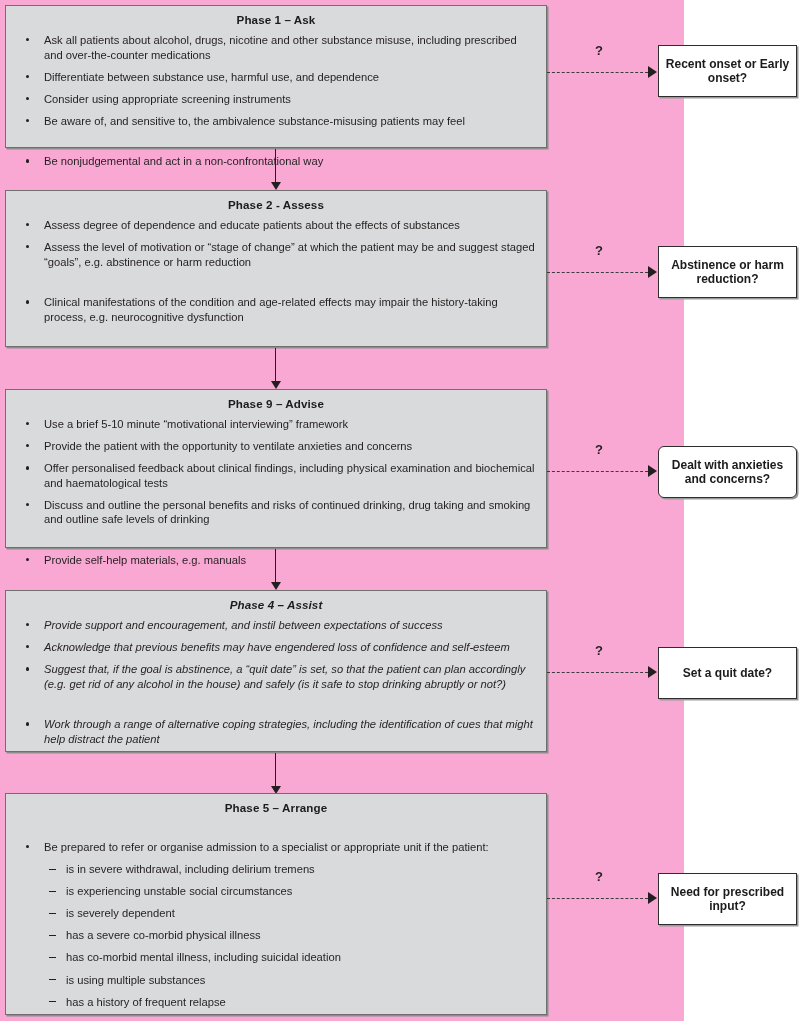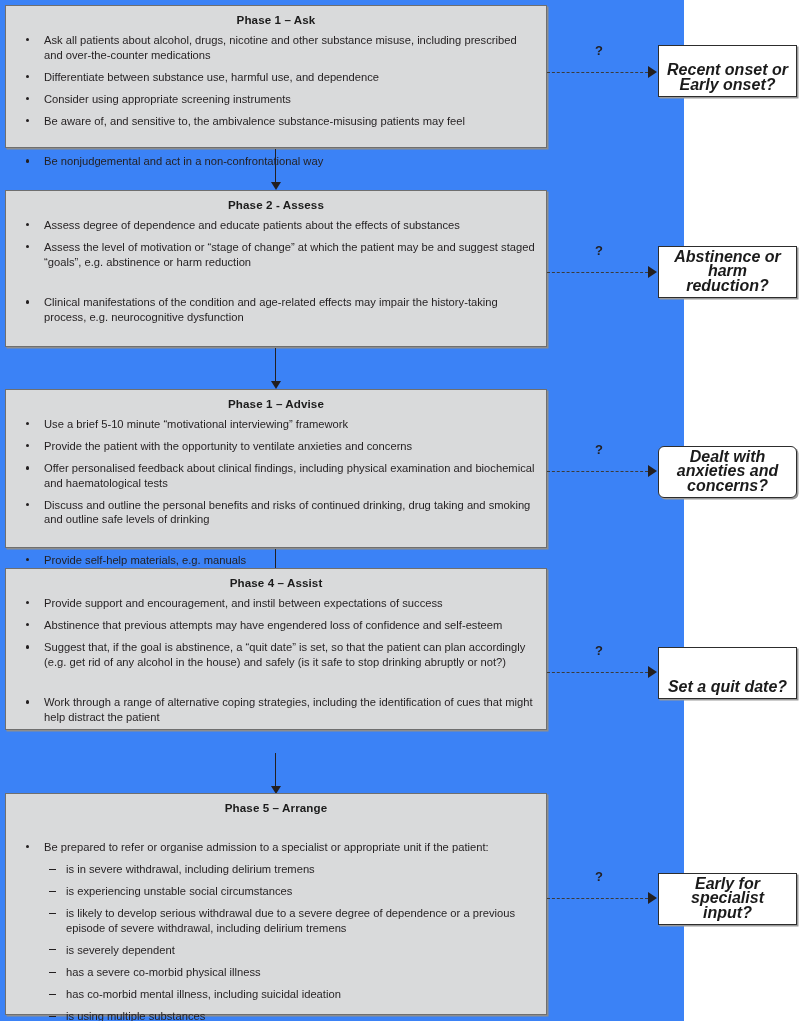--- a/index.html
+++ b/index.html
@@ -10,21 +10,21 @@
     background: #ffffff;
     font-family: "Liberation Sans", sans-serif;
     color: #231f20;
     overflow: hidden;
   }
 
   #canvas {
     position: relative;
     width: 684px;
     height: 1021px;
-    background: #3b82f6;
+    background: #f9a8d4;
   }
 
   
   .phase-box {
     position: absolute;
     left: 5px;
     width: 542px;
     background: #d9dadb;
     border: 1px solid #6f6f6f;
     box-shadow: 1.5px 1.5px 0 #8d8d8d;
@@ -127,29 +127,28 @@
 
   
   .decision-box {
     position: absolute;
     left: 658px;
     width: 139px;
     background: #ffffff;
     border: 1.3px solid #2d2d2d;
     box-shadow: 1.5px 1.5px 0 #9a9a9a;
     display: flex;
-    align-items: flex-end;
+    align-items: center;
     justify-content: center;
     text-align: center;
     font-weight: bold;
-    font-size: 16px;
+    font-size: 12px;
     line-height: 14.5px;
     padding: 4px 6px;
     color: #1b1b1b;
-    font-style: italic;
   }
 </style>
 </head>
 <body>
 
 <div id="canvas">
 
   <div class="phase-box" style="top:5px;height:143px;">
     <div class="phase-title">Phase 1 – Ask</div>
     <ul class="bullets">
@@ -192,21 +191,21 @@
     <span class="dash-line" style="width:101px;"></span>
     <span class="arrowhead-r" style="left:101px;"></span>
     <span class="qmark" style="left:48px;">?</span>
   </div>
 
   <div class="decision-box" style="top:246px;height:52px;">
     <span>Abstinence or harm reduction?</span>
   </div>
 
   <div class="phase-box" style="top:389px;height:159px;">
-    <div class="phase-title">Phase 1 – Advise</div>
+    <div class="phase-title">Phase 9 – Advise</div>
     <ul class="bullets">
       <li class="bullet"><span class="dot"></span><span>Use a brief 5-10 minute “motivational interviewing” framework</span></li>
       <li class="bullet"><span class="dot"></span><span>Provide the patient with the opportunity to ventilate anxieties and concerns</span></li>
       <li class="bullet"><span class="dot"></span><span>Offer personalised feedback about clinical findings, including physical examination and biochemical and haematological tests</span></li>
       <li class="bullet"><span class="dot"></span><span>Discuss and outline the personal benefits and risks of continued drinking, drug taking and smoking and outline safe levels of drinking</span></li>
       <li class="bullet"><span class="dot"></span><span>Provide self-help materials, e.g. manuals</span></li>
     </ul>
   </div>
 
   <div class="connector" style="top:549px;height:33px;">
@@ -216,25 +215,25 @@
   <div class="branch" style="left:547px;top:462px;width:111px;">
     <span class="dash-line" style="width:101px;"></span>
     <span class="arrowhead-r" style="left:101px;"></span>
     <span class="qmark" style="left:48px;">?</span>
   </div>
 
   <div class="decision-box" style="top:446px;height:52px;border-radius:6px;">
     <span>Dealt with anxieties and concerns?</span>
   </div>
 
-  <div class="phase-box" style="top:568px;height:162px;">
+  <div class="phase-box" style="top:590px;height:162px;font-style:italic;">
     <div class="phase-title">Phase 4 – Assist</div>
     <ul class="bullets">
       <li class="bullet"><span class="dot"></span><span>Provide support and encouragement, and instil between expectations of success</span></li>
-      <li class="bullet"><span class="dot"></span><span>Abstinence that previous attempts may have engendered loss of confidence and self-esteem</span></li>
+      <li class="bullet"><span class="dot"></span><span>Acknowledge that previous benefits may have engendered loss of confidence and self-esteem</span></li>
       <li class="bullet"><span class="dot"></span><span>Suggest that, if the goal is abstinence, a “quit date” is set, so that the patient can plan accordingly (e.g. get rid of any alcohol in the house) and safely (is it safe to stop drinking abruptly or not?)</span></li>
       <li class="bullet"><span class="dot"></span><span>Work through a range of alternative coping strategies, including the identification of cues that might help distract the patient</span></li>
     </ul>
   </div>
 
   <div class="connector" style="top:753px;height:33px;">
     <span class="arrowhead"></span>
   </div>
 
   <div class="branch" style="left:547px;top:663px;width:111px;">
@@ -249,34 +248,33 @@
 
   <div class="phase-box" style="top:793px;height:222px;">
     <div class="phase-title">Phase 5 – Arrange</div>
     <ul class="bullets">
       <li class="bullet">
         <span class="dot"></span>
         <span>Be prepared to refer or organise admission to a specialist or appropriate unit if the patient:</span>
         <ul class="subs">
           <li class="sub"><span class="dash"></span><span>is in severe withdrawal, including delirium tremens</span></li>
           <li class="sub"><span class="dash"></span><span>is experiencing unstable social circumstances</span></li>
-          <li class="sub"><span class="dash"></span><span>is likely to develop serious withdrawal due to a severe degree of dependence or a previous episode of severe withdrawal, including delirium tremens</span></li>
           <li class="sub"><span class="dash"></span><span>is severely dependent</span></li>
           <li class="sub"><span class="dash"></span><span>has a severe co-morbid physical illness</span></li>
           <li class="sub"><span class="dash"></span><span>has co-morbid mental illness, including suicidal ideation</span></li>
           <li class="sub"><span class="dash"></span><span>is using multiple substances</span></li>
           <li class="sub"><span class="dash"></span><span>has a history of frequent relapse</span></li>
         </ul>
       </li>
     </ul>
   </div>
 
   <div class="branch" style="left:547px;top:889px;width:111px;">
     <span class="dash-line" style="width:101px;"></span>
     <span class="arrowhead-r" style="left:101px;"></span>
     <span class="qmark" style="left:48px;">?</span>
   </div>
 
   <div class="decision-box" style="top:873px;height:52px;">
-    <span>Early for specialist input?</span>
+    <span>Need for prescribed input?</span>
   </div>
 
 </div>
 
 </body></html>

